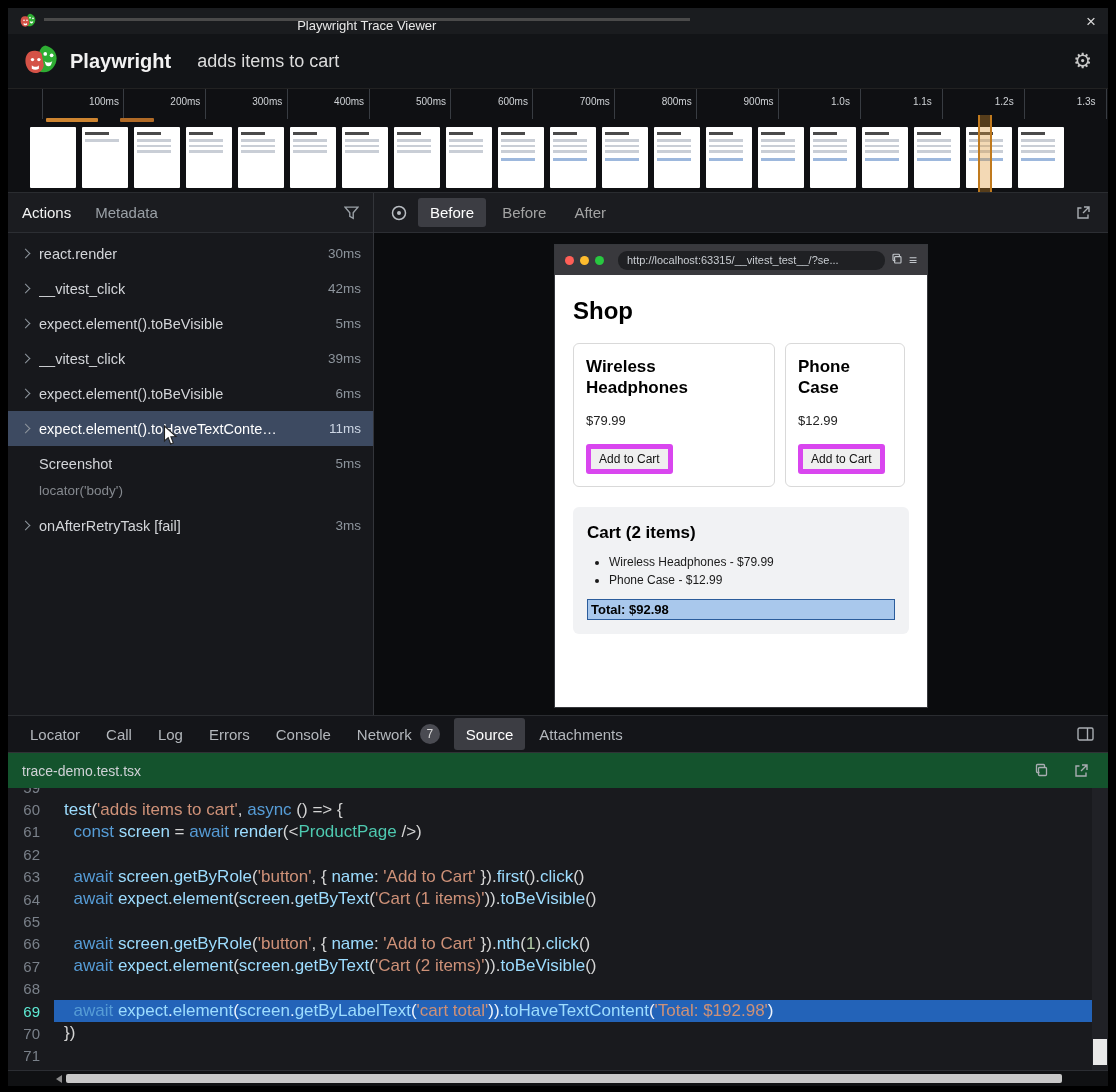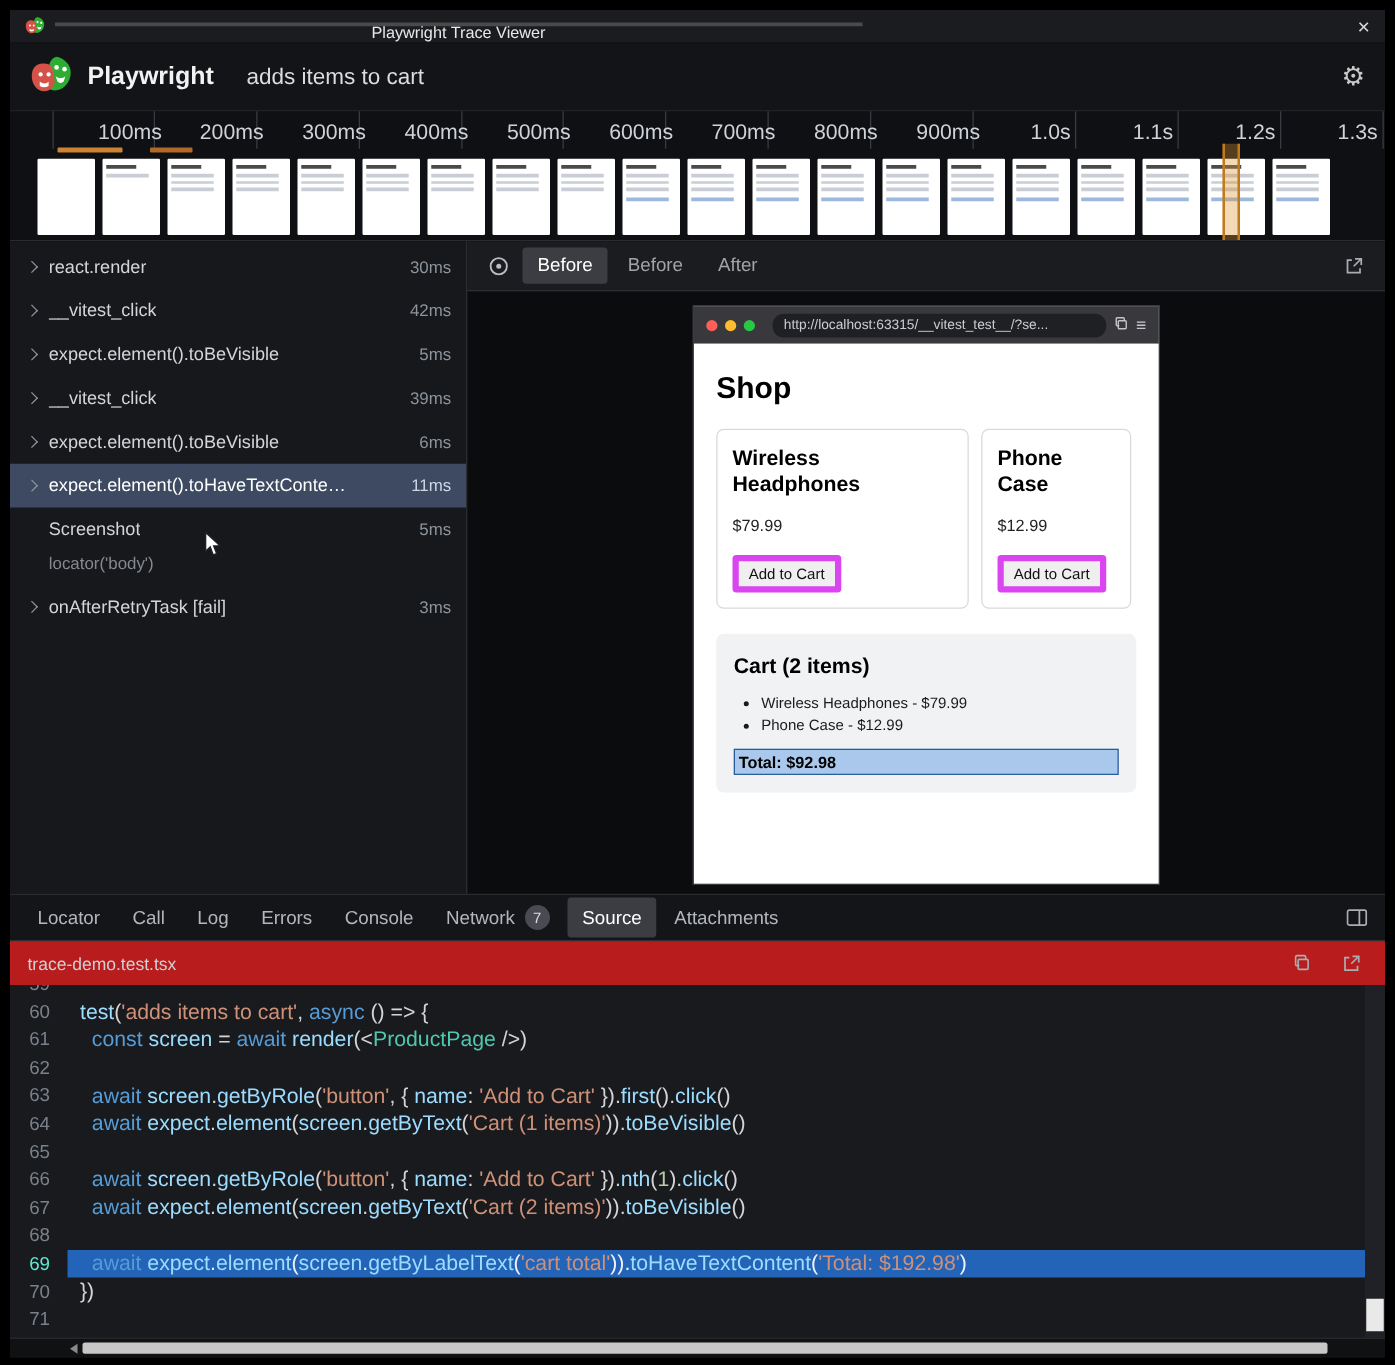--- a/index.html
+++ b/index.html
@@ -23,21 +23,21 @@
   .brand { color:#f2f2f2; font-size:20px; font-weight:bold; margin-left:12px; }
   .test-title { color:#dcdcdc; font-size:18px; margin-left:26px; }
   .gear { margin-left:auto; color:#c8c8c8; font-size:21px; }
 
   
   .timeline { height:104px; flex:none; background:#0f1013; position:relative; border-top:1px solid #222; }
   .tl-ticks { display:flex; padding-left:34px; height:30px; }
   .tl-tick { width:81.9px; flex:none; border-right:1px solid #383c42; display:flex;
              justify-content:center; padding-top:7px; }
   .tl-tick:first-child { border-left:1px solid #383c42; }
-  .tl-tick span { color:#cfd2d6; font-size:17px;margin-left:42px; }
+  .tl-tick span { color:#cfd2d6; font-size:10px;margin-left:42px; }
   .tl-bar { position:absolute; height:4px; background:#cd8430; border-radius:1px; }
   .tl-bar.b1 { left:38px; top:29px; width:52px; }
   .tl-bar.b2 { left:112px; top:29px; width:34px; background:#b06a26; }
   .tl-strip { position:absolute; left:0; right:0; top:38px; bottom:4px;
               display:flex; gap:6px; padding-left:22px; }
   .thumb { width:46px; flex:none; background:#fff; border-radius:1px; padding:4px 3px; overflow:hidden; }
   .t-title { height:3px; background:#4a4a4a; width:60%; margin:1px 0 4px;text-align:center; }
   .t-line  { height:2.5px; background:#c9ced6; width:85%; margin-bottom:3px; }
   .t-blue  { height:3px; background:#9db8dd; width:85%; margin-top:5px; }
   .tl-marker { position:absolute; left:970px; top:26px; bottom:0; width:14px;
@@ -101,21 +101,21 @@
            padding:2px 3px; color:#000; }
 
   
   .bottom { flex:none; display:flex; flex-direction:column; border-top:1px solid #2a2c30; background:#141519; }
   .btabs { height:36px; display:flex; align-items:center; gap:2px; padding:0 10px; }
   .btab { padding:6px 12px; font-size:15px; color:#b3b7bc; display:flex; align-items:center; gap:8px;
           border-radius:3px; cursor:default; }
   .btab.on { background:#3c3d43; color:#fff; }
   .badge { width:20px; height:20px; border-radius:50%; background:#4a4b52; color:#dcdcdc;
            font-size:12px; display:flex; align-items:center; justify-content:center; }
-  .filebar { height:36px; background:#b91c1c; border-top:1px solid #303236; display:flex;
+  .filebar { height:36px; background:#14532d; border-top:1px solid #303236; display:flex;
              align-items:center; padding:0 14px; gap:14px; }
   .fname { color:#d0d2d6; font-size:14px; }
 
   .code { position:relative; height:282px; background:#191a1e; overflow:hidden;
           font-family:Liberation Sans, sans-serif; }
   .code-scroll { margin-top:-12px; }
   .cline { display:flex; height:22.4px; align-items:center; }
   .lno { width:46px; flex:none; text-align:right; padding-right:14px; color:#7a818a; font-size:15px; }
   .ltext { flex:1; font-size:17px; white-space:pre; height:100%; display:flex; align-items:center;
            padding-left:10px; color:#d4d4d4; margin-right:16px; }
@@ -340,20 +340,30 @@
           <div class="t-line"></div>
           <div class="t-blue"></div>
         </div>
       </div>
     <div class="tl-marker"></div>
   </div>
 
   <div class="main">
 
     <div class="left-pane">
+      <div class="pane-tabs">
+        <div class="ptabs-labels">
+            <div class="ptab on">Actions</div>
+            <div class="ptab">Metadata</div>
+          </div>
+        <div class="pane-spacer"></div>
+        <svg width="15" height="14" viewBox="0 0 14 13">
+          <path d="M1 1h12L8.6 6.2v5.2L5.4 9.6V6.2Z" fill="none" stroke="#9aa0a6" stroke-width="1.3"></path>
+        </svg>
+      </div>
       <div class="actions-list">
           <div class="action-item">
             <div class="action-row">
               <span class="chev"></span>
               <span class="a-title">react.render</span>
               <span class="dur">30ms</span>
             </div>
           </div>
           <div class="action-item">
             <div class="action-row">

